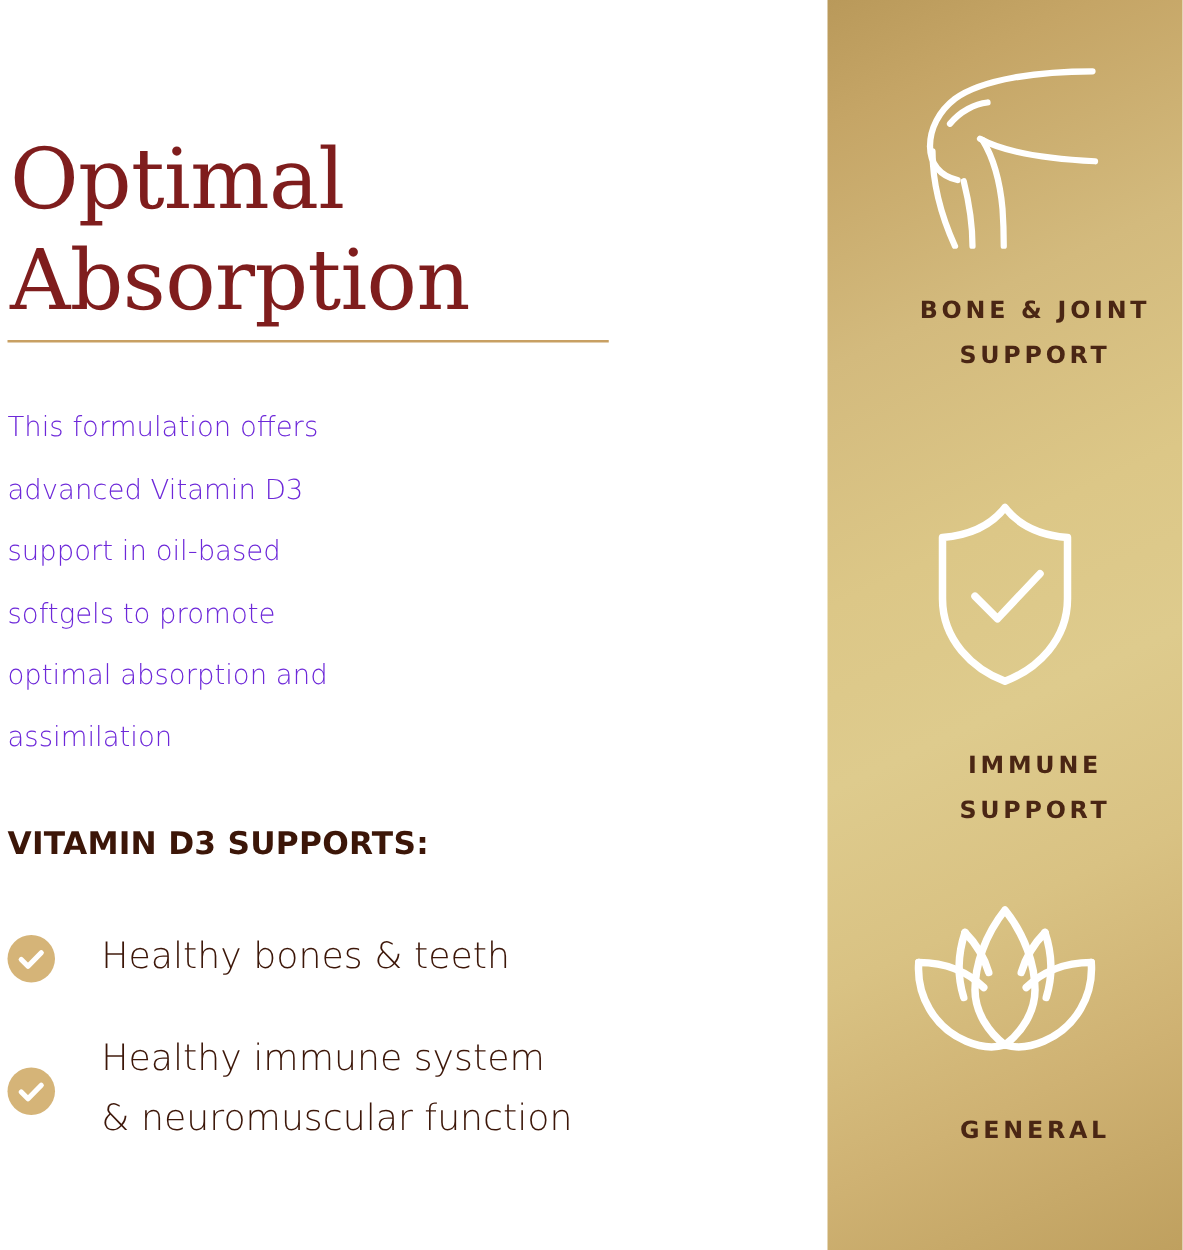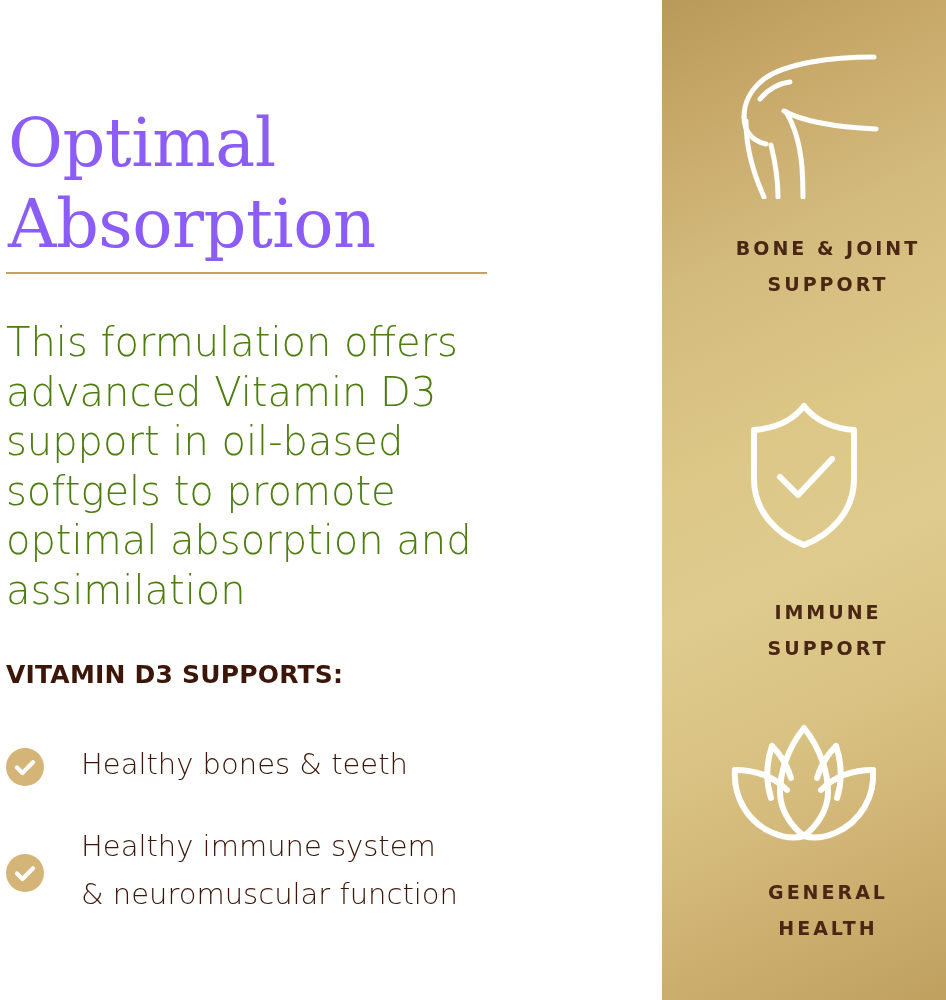--- a/index.html
+++ b/index.html
@@ -34,44 +34,44 @@
 
   #headline {
     position: absolute;
     left: 8px;
     top: 58px;
     width: 640px;
     font-family: "DejaVu Serif", serif;
     font-weight: 400;
     font-size: 67px;
     line-height: 81px;
-    color: #8b5cf6;
+    color: #7f1d1d;
     letter-spacing: -0.5px;
   }
   #headline .hl-line { display: block; white-space: nowrap; }
 
   #divider {
     position: absolute;
     left: 6px;
     top: 272px;
     width: 481px;
     height: 2px;
     background: #c8a063;
   }
 
   #intro-paragraph {
     position: absolute;
     left: 6px;
     top: 318px;
     width: 470px;
     font-family: "DejaVu Sans", sans-serif;
     font-weight: 300;
-    font-size: 40px;
+    font-size: 22px;
     line-height: 49.5px;
-    color: #4d7c0f;
+    color: #6d28d9;
   }
   #intro-paragraph .p-line { display: block; white-space: nowrap; }
 
   #supports-heading {
     position: absolute;
     left: 6px;
     top: 639px;
     font-family: "DejaVu Sans", sans-serif;
     font-weight: 700;
     font-size: 25px;
@@ -157,21 +157,21 @@
     font-family: "DejaVu Sans", sans-serif;
     font-weight: 700;
     font-size: 19px;
     line-height: 36px;
     letter-spacing: 3.0px;
     color: #4a2614;
     margin-top: 30px;
     padding-left: 48px;
   }
   #feature-immune .feature-label { margin-top: 44px; }
-  #feature-general .feature-label { margin-top: 24px; }
+  #feature-general .feature-label { margin-top: 36px; }
   .feature-label .fl-line { display: block; white-space: nowrap; }
 </style>
 </head>
 <body>
 
 <div id="page">
 
   <div id="left-panel">
 
     <h1 id="headline">
@@ -294,18 +294,17 @@
 
             <path d="M148 50
                      C150 76 136 102 110 113
                      C96 119 86 118 79 116"></path>
             <path d="M148 50 C126 50 108 58 96 70"></path>
           </g>
         </svg>
       </div>
       <div class="feature-label">
         <span class="fl-line">GENERAL</span>
-        <span class="fl-line">HEALTH</span>
       </div>
     </div>
 
   </div>
 </div>
 
 </body></html>

